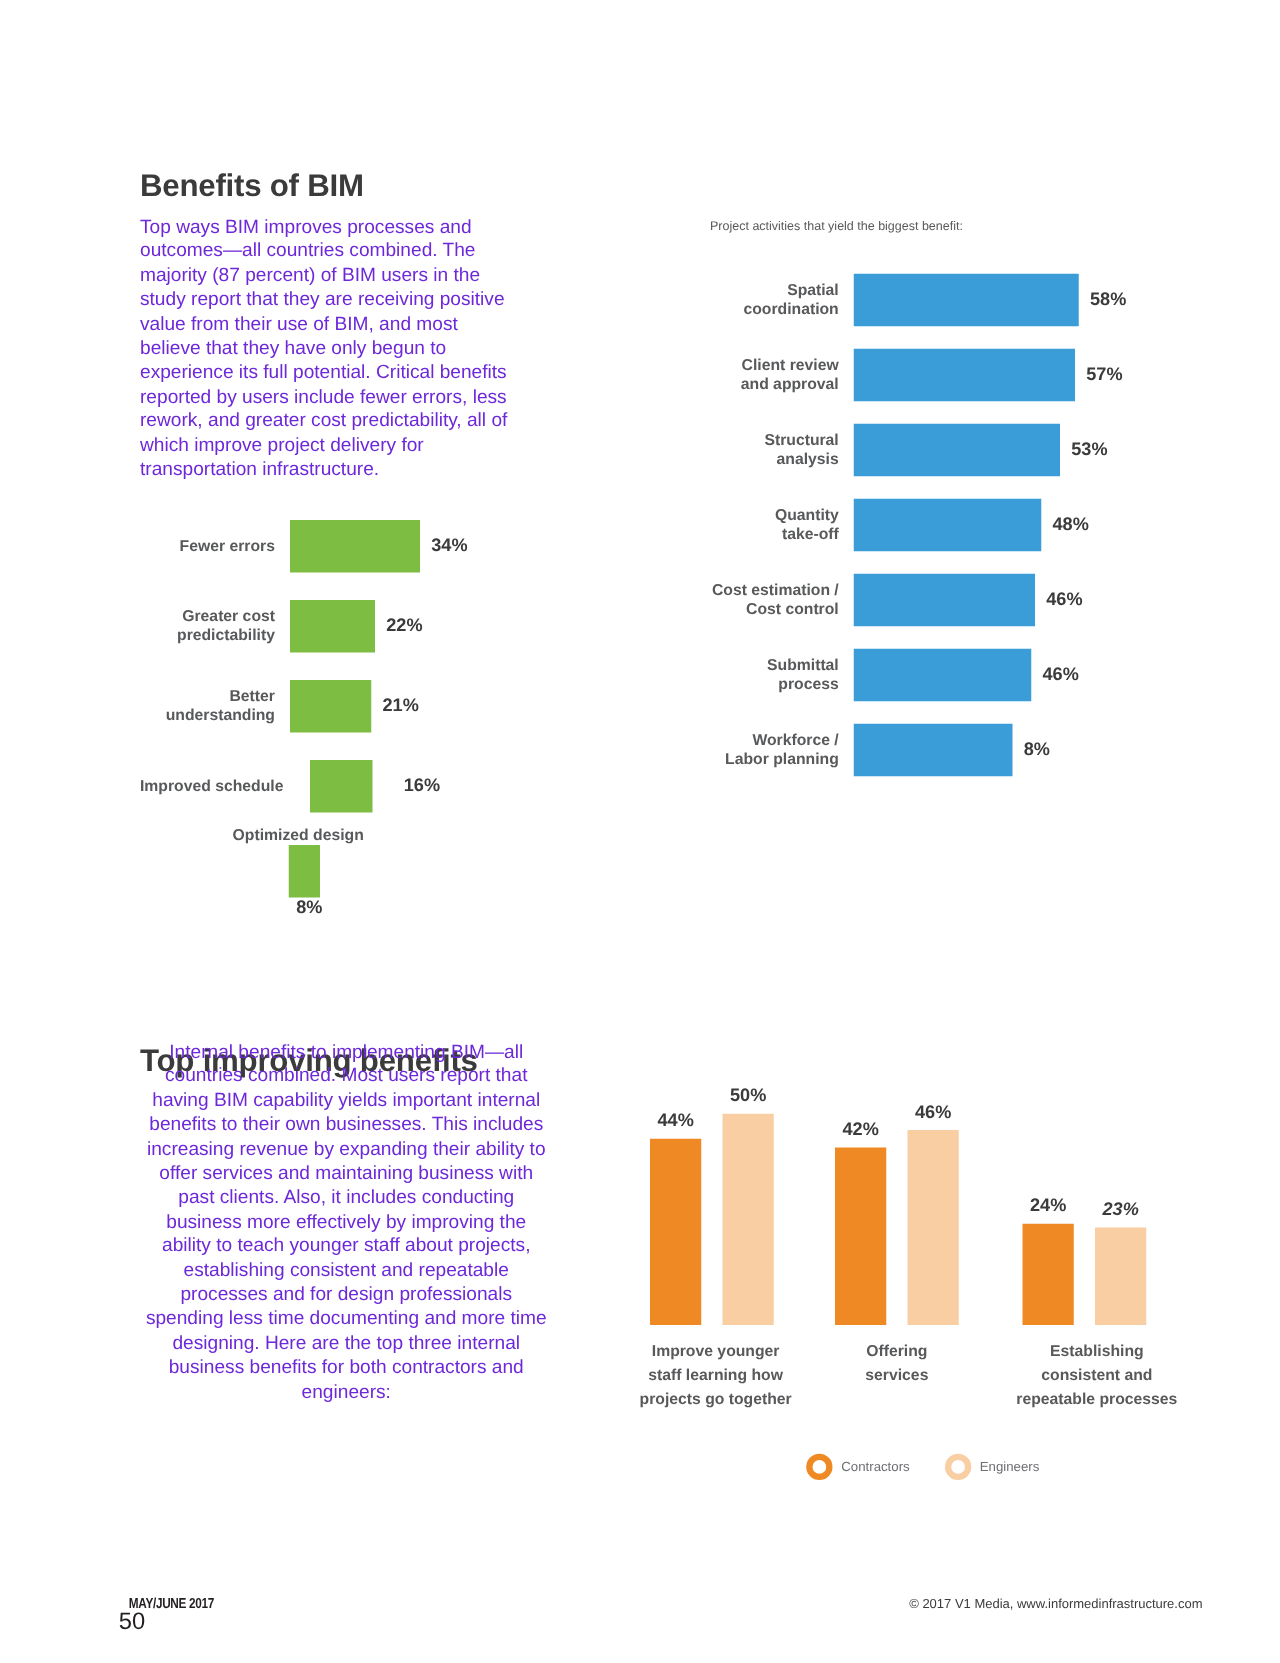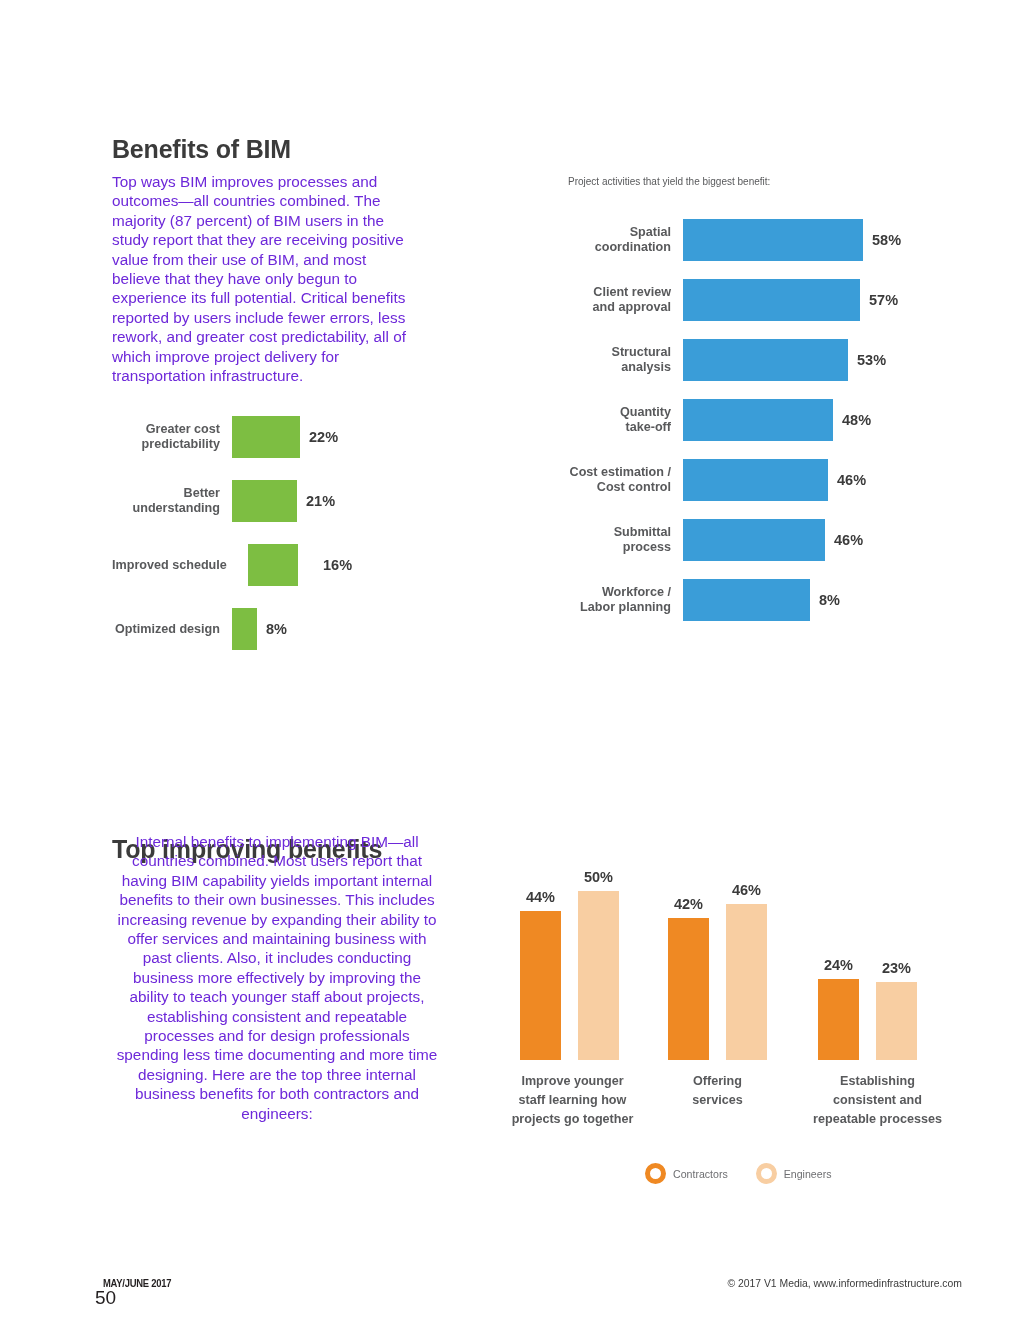--- a/index.html
+++ b/index.html
@@ -230,35 +230,40 @@
 </head>
 <body>
 
 <div class="page">
 
   <div class="sec-title" id="benefits-title">Benefits of BIM</div>
   <div class="sec-body" id="benefits-body">Top ways BIM improves processes and outcomes—all countries combined. The majority (87 percent) of BIM users in the study report that they are receiving positive value from their use of BIM, and most believe that they have only begun to experience its full potential. Critical benefits reported by users include fewer errors, less rework, and greater cost predictability, all of which improve project delivery for transportation infrastructure.</div>
 
   <div class="hbar-chart" id="green-chart">
       <div class="hbar-row" style="height: 64px;">
+        <div class="hbar-label">Fewer&nbsp;errors</div>
+        <div class="hbar-bar" style="width: 104px;"></div>
+        <div class="hbar-value">34%</div>
+      </div>
+      <div class="hbar-row" style="height: 64px;">
         <div class="hbar-label">Greater&nbsp;cost<br>predictability</div>
         <div class="hbar-bar" style="width: 68px;"></div>
         <div class="hbar-value">22%</div>
       </div>
       <div class="hbar-row" style="height: 64px;">
         <div class="hbar-label">Better<br>understanding</div>
         <div class="hbar-bar" style="width: 65px;"></div>
         <div class="hbar-value">21%</div>
       </div>
       <div class="hbar-row" style="height: 64px; gap: 16px;">
         <div class="hbar-label">Improved&nbsp;schedule</div>
         <div class="hbar-bar" style="width: 50px;"></div>
         <div class="hbar-value">16%</div>
       </div>
-      <div class="hbar-row" style="height: 64px;">
+      <div class="hbar-row" style="height: 64px; flex-direction: column;">
         <div class="hbar-label">Optimized&nbsp;design</div>
         <div class="hbar-bar" style="width: 25px;"></div>
         <div class="hbar-value">8%</div>
       </div>
     </div>
 
   <div class="sec-sub" id="activities-sub">Project activities that yield the biggest benefit:</div>
 
   <div class="hbar-chart" id="blue-chart">
       <div class="hbar-row" style="height: 60px;">
@@ -322,21 +327,21 @@
           <div class="col-value" style="bottom: 162px;">46%</div>
         </div>
       </div>
       <div class="col-group" style="left: 338px; width: 99px;">
         <div class="col-bar-wrap" style="left: 0px;">
           <div class="col-bar" style="height: 81px; background: rgb(239, 137, 35);"></div>
           <div class="col-value" style="bottom: 87px;">24%</div>
         </div>
         <div class="col-bar-wrap" style="left: 58px;">
           <div class="col-bar" style="height: 78px; background: rgb(248, 206, 162);"></div>
-          <div class="col-value" style="bottom: 84px;">23%</div>
+          <div class="col-value" style="bottom: 84px; font-style: italic;">23%</div>
         </div>
       </div>
     </div>
 
   <div id="legend">
       <div class="legend-item">
         <span class="legend-ring" style="border: 5px solid rgb(239, 137, 35); background: rgb(255, 255, 255);"></span>
         <span class="legend-text">Contractors</span>
       </div>
       <div class="legend-item">

